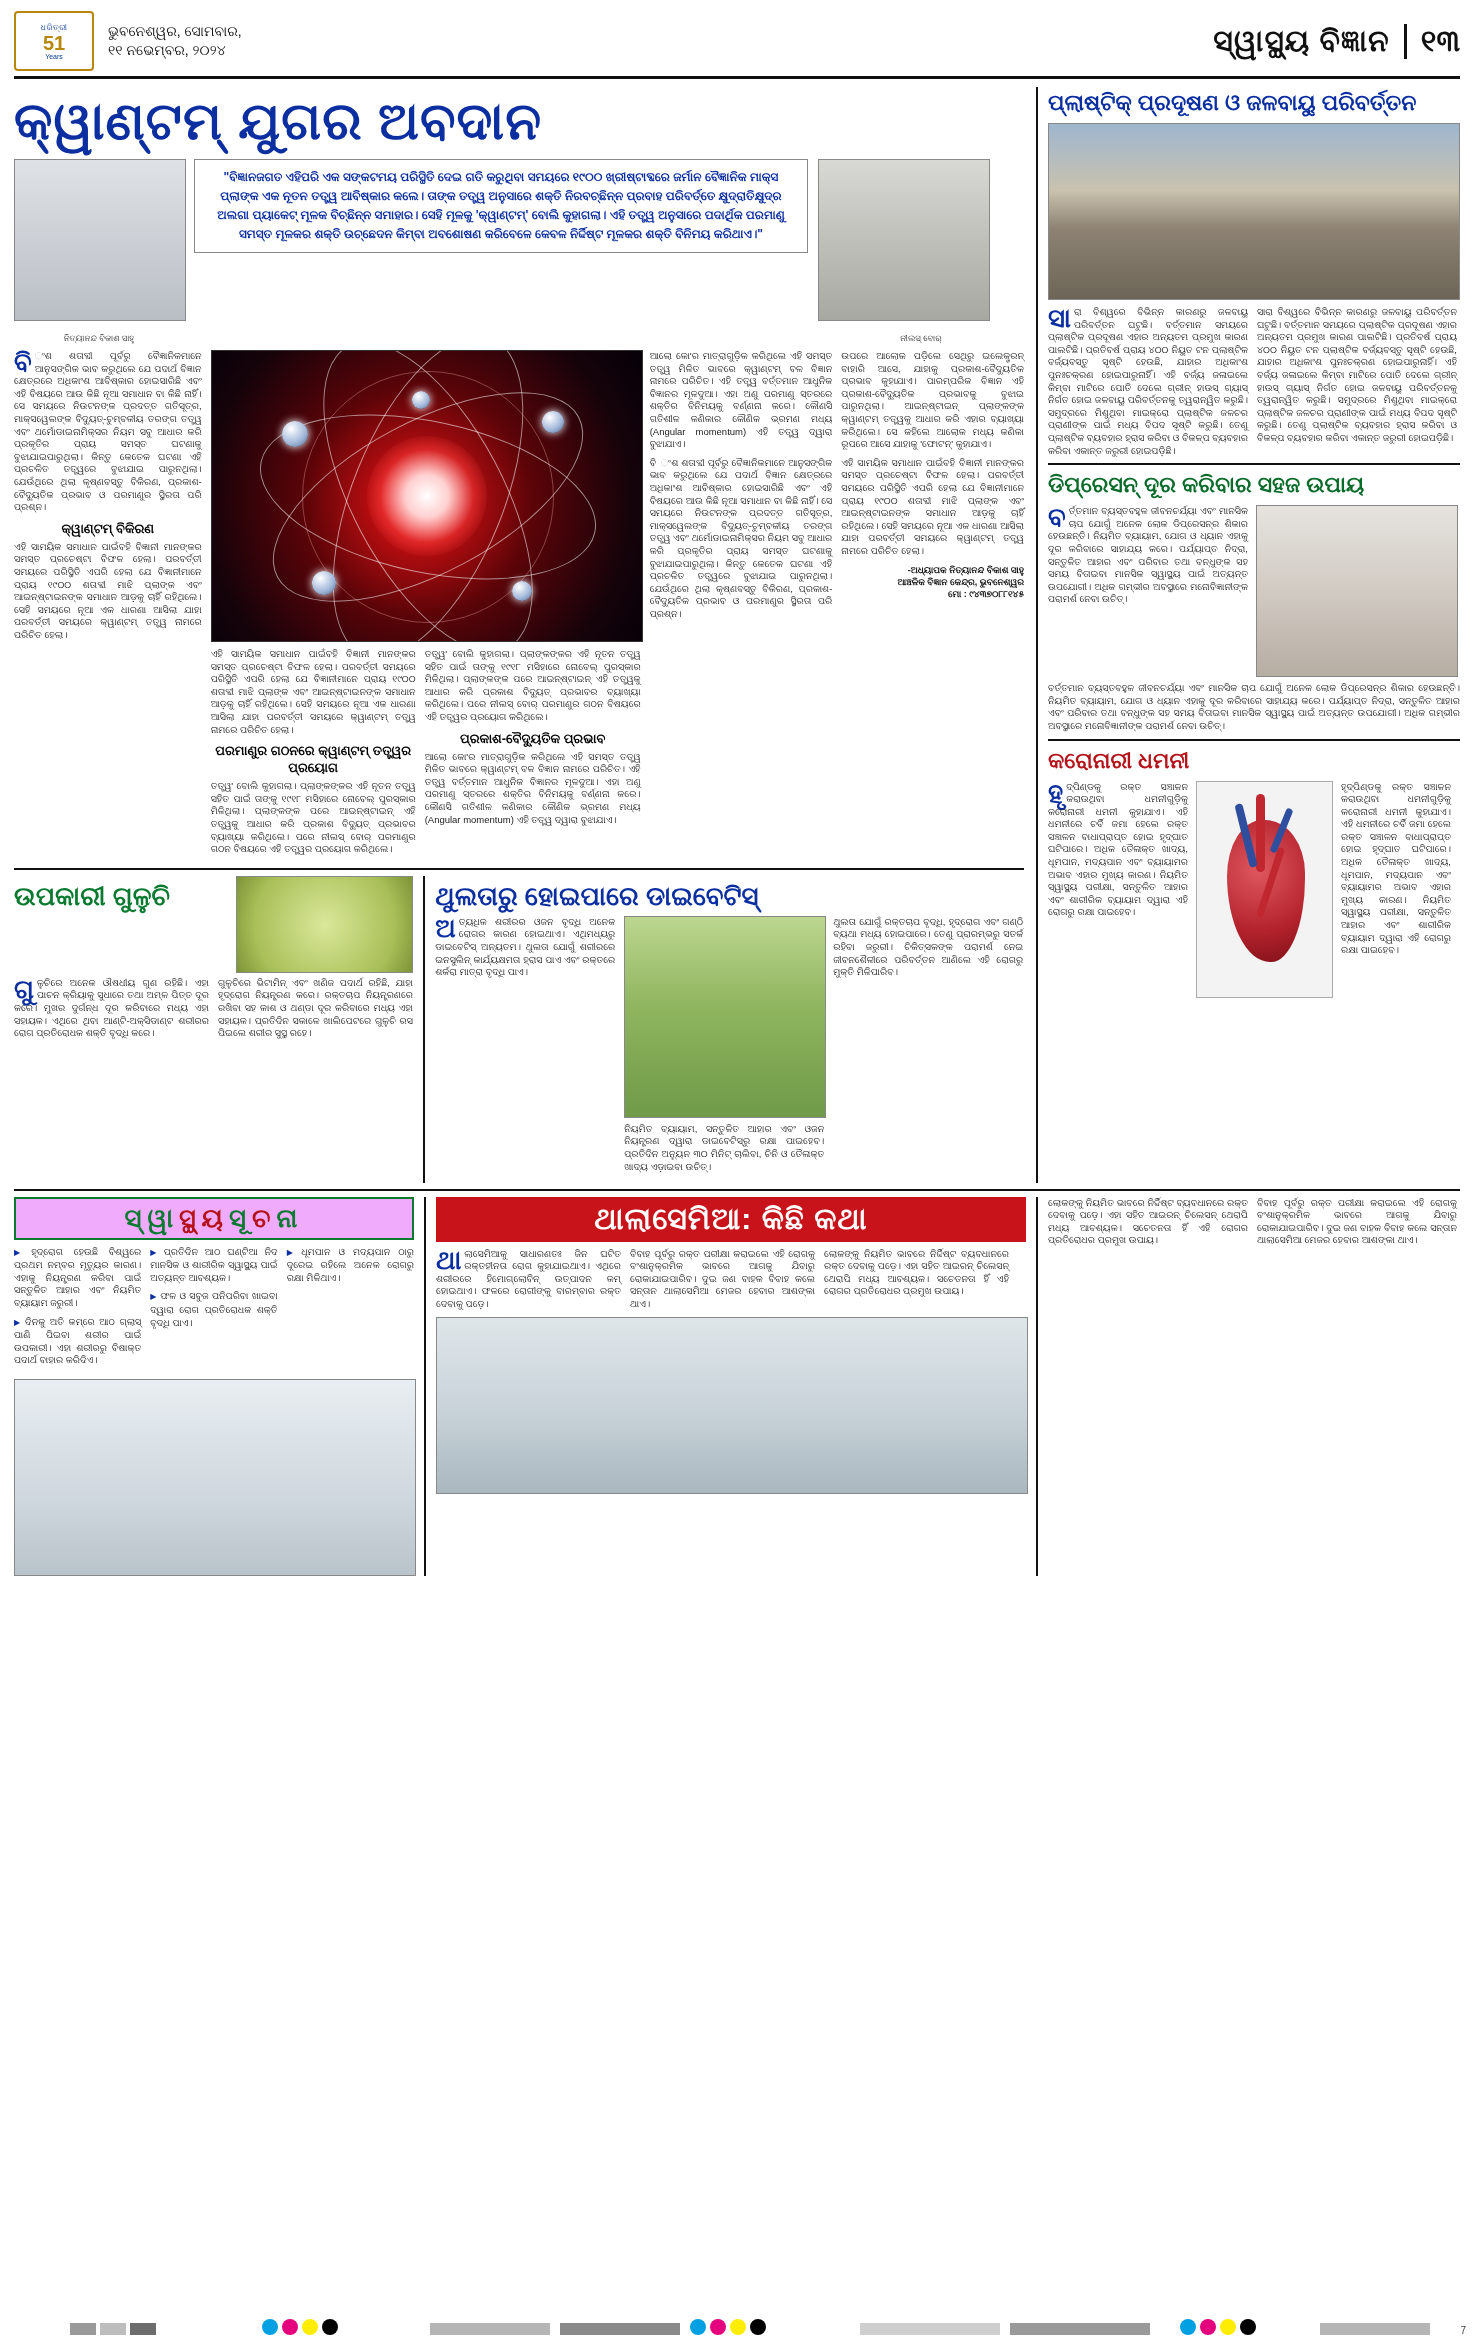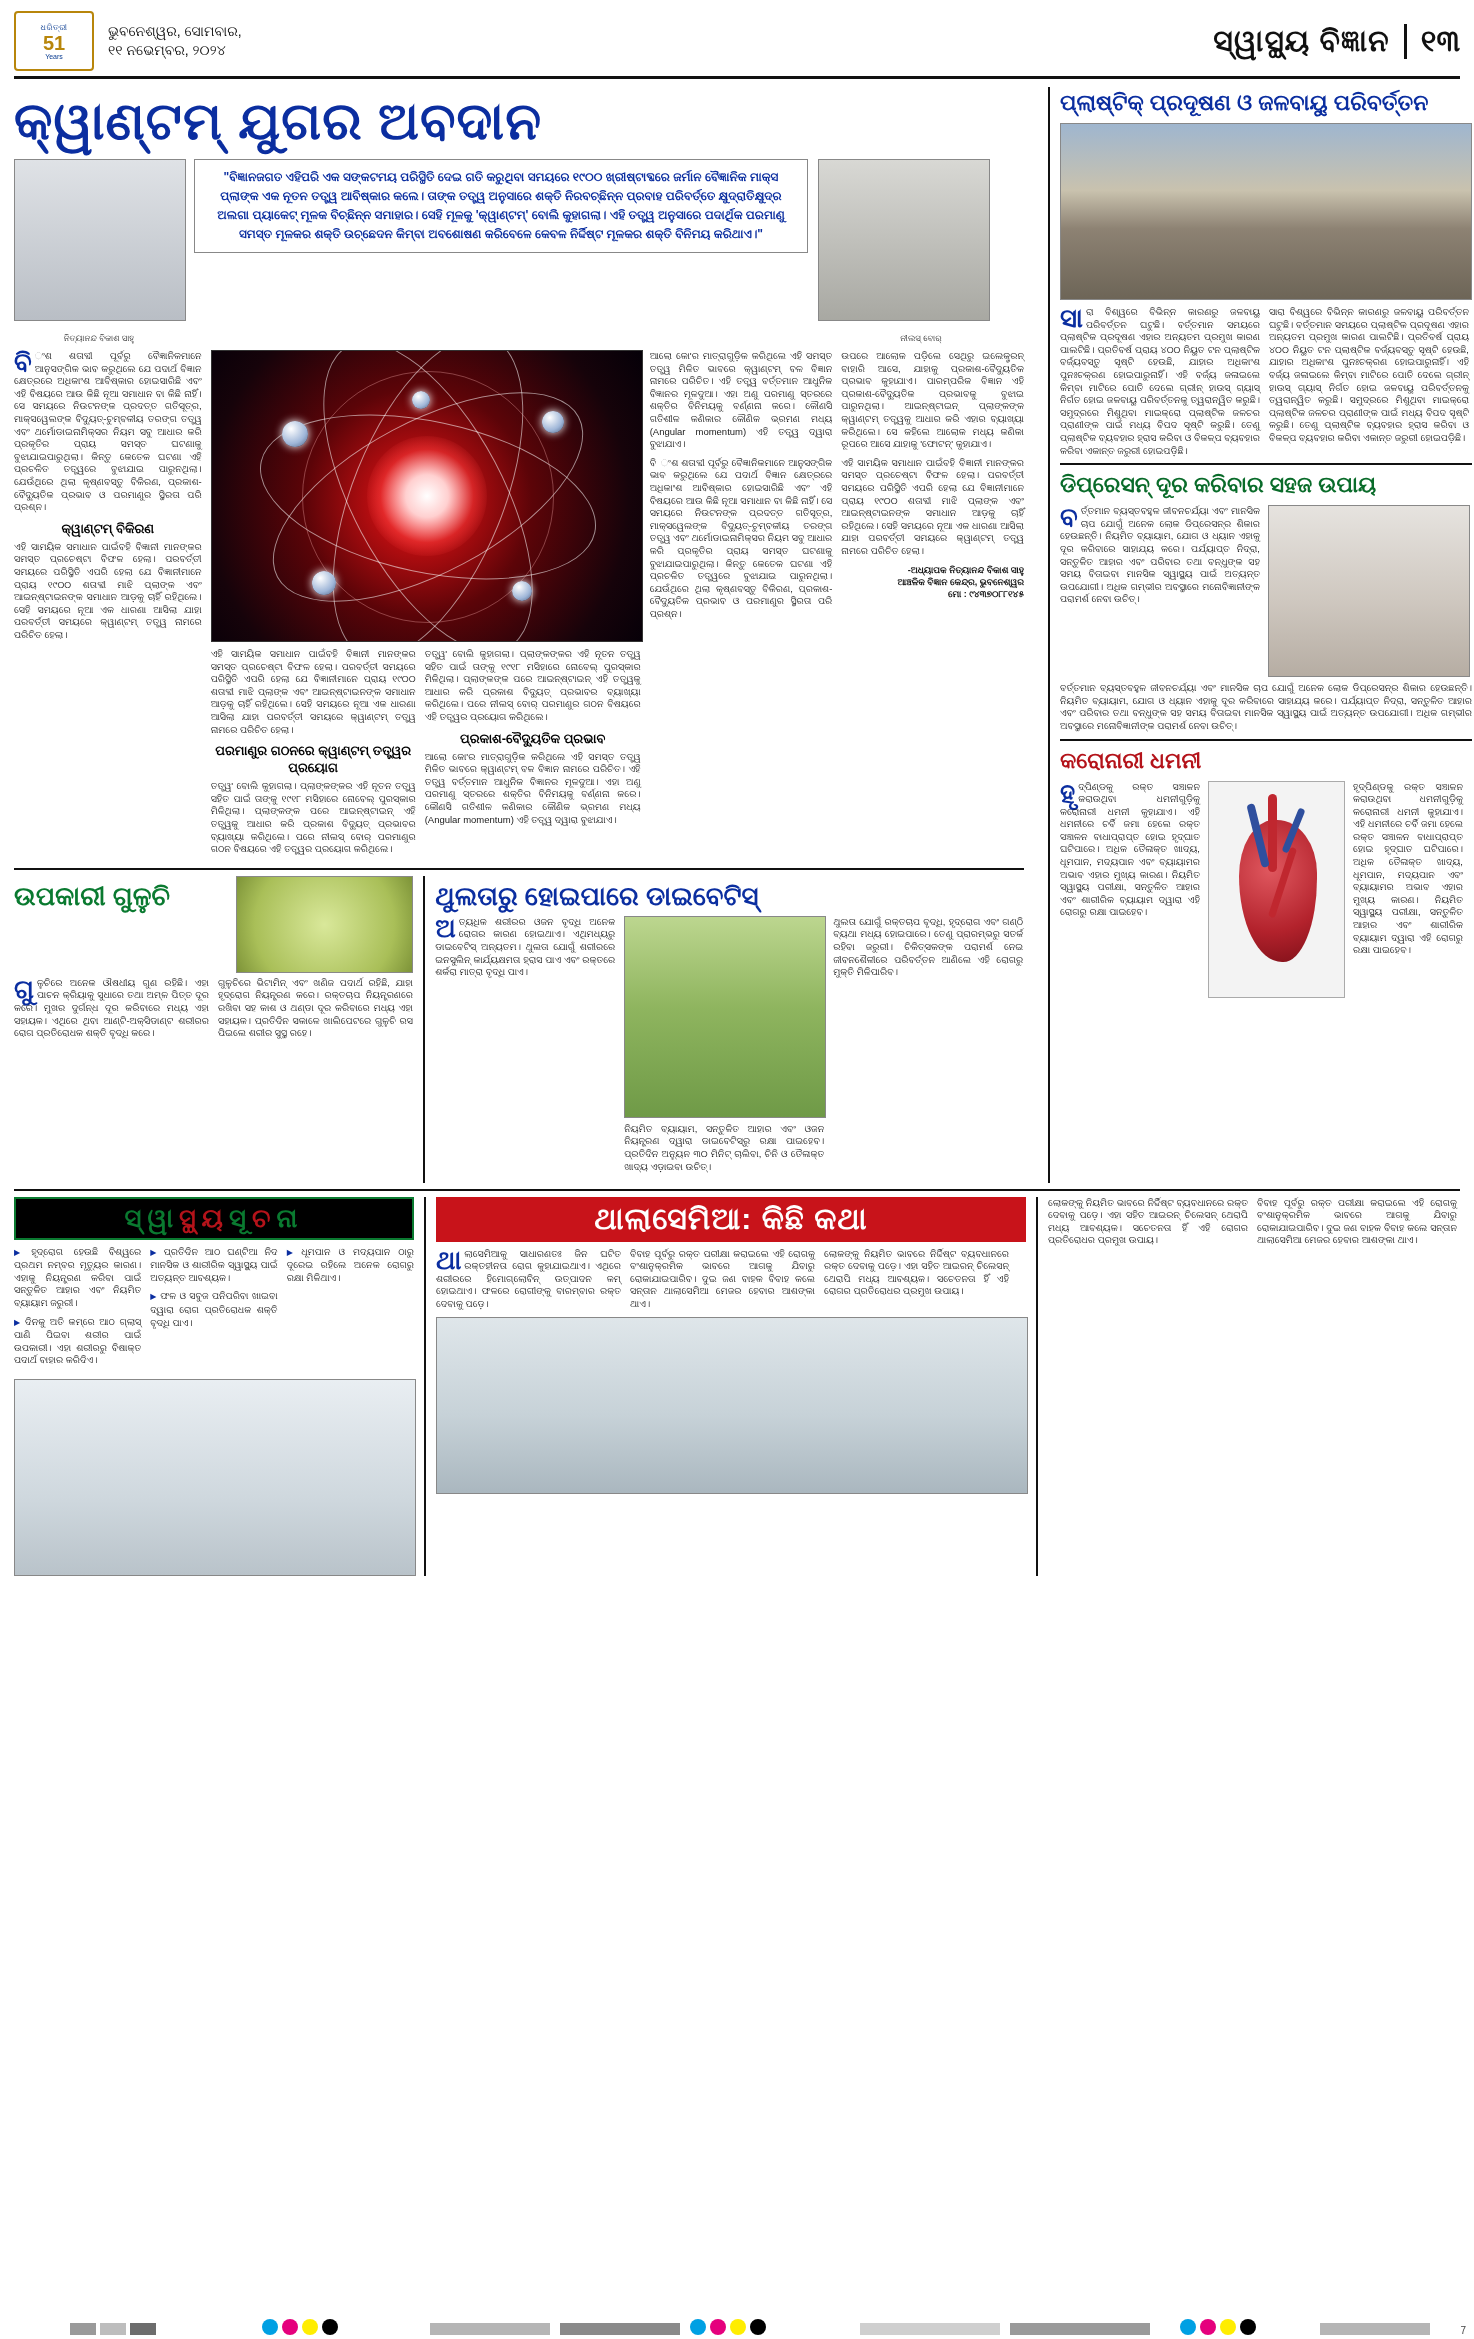--- a/index.html
+++ b/index.html
@@ -11,21 +11,21 @@
   .logo{width:76px;height:56px;border:2px solid #b8860b;border-radius:4px;display:flex;flex-direction:column;align-items:center;justify-content:center;background:#fff;margin-right:14px;}
   .logo .top{font-size:8px;color:#0b3d91;letter-spacing:.5px;}
   .logo .num{font-size:20px;font-weight:bold;color:#b8860b;line-height:20px;}
   .logo .yrs{font-size:7px;color:#0b3d91;}
   .place{font-size:14px;line-height:19px;color:#111;flex:0 0 auto;}
   .mast-spacer{flex:1;}
   .sect{font-size:30px;font-weight:bold;color:#111;letter-spacing:1px;padding-right:14px;border-right:3px solid #111;}
   .pageno{font-size:30px;font-weight:bold;padding-left:14px;}
 
   
-  .body-wrap{display:flex;gap:24px;margin-top:8px;}
+  .body-wrap{display:flex;gap:12px;margin-top:8px;}
   .left-zone{width:1010px;}
   .right-zone{width:420px;border-left:2px solid #111;padding-left:10px;}
 
   .headline-main{font-size:52px;font-weight:bold;color:#0b2ea0;letter-spacing:1px;line-height:60px;margin:4px 0 8px 0;}
   hr.rule{border:none;border-top:2px solid #111;margin:6px 0;}
 
   .cols{display:flex;gap:9px;}
   .col{font-size:9.5px;line-height:12.6px;text-align:justify;color:#1a1a1a;}
   .col p{margin:0 0 6px 0;}
   .dropcap::first-letter{font-size:26px;font-weight:bold;float:left;line-height:24px;padding-right:3px;color:#0b2ea0;}
@@ -40,21 +40,21 @@
 
   
   .rhead{font-size:22px;font-weight:bold;color:#0b2ea0;line-height:28px;margin:2px 0 6px 0;}
   .rhead.green{color:#0a6b2a;}
   .rhead.red{color:#b4131a;}
 
   
   .boxhead{font-size:26px;font-weight:bold;color:#0b2ea0;line-height:32px;margin:4px 0;}
   .boxhead.green{color:#0a7a30;}
 
-  .banner{background:#000000;border:2px solid #0a7a30;text-align:center;font-size:26px;font-weight:bold;color:#0a7a30;letter-spacing:6px;padding:4px 0;}
+  .banner{background:#f0abfc;border:2px solid #0a7a30;text-align:center;font-size:26px;font-weight:bold;color:#0a7a30;letter-spacing:6px;padding:4px 0;}
   .banner .alt{color:#b4131a;}
   .redbanner{background:#c8131a;color:#fff;text-align:center;font-size:30px;font-weight:bold;padding:5px 0;letter-spacing:1px;}
 
   .bullets p{margin:0 0 6px 0;}
   .bullets p::before{content:"\25B6";color:#0b2ea0;font-size:8px;margin-right:3px;}
 
   
   .atom{position:relative;background:radial-gradient(circle at 48% 52%,#ff2d2d 0%,#b40d10 18%,#5c0408 42%,#16030a 78%,#050008 100%);overflow:hidden;border:1px solid #333;}
   .atom .ring{position:absolute;border:1.5px solid rgba(255,255,255,.55);border-radius:50%;left:50%;top:50%;}
   .atom .ball{position:absolute;border-radius:50%;background:radial-gradient(circle at 35% 30%,#fff,#9fb6d8 60%,#4a5e80);box-shadow:0 0 8px #fff;}

